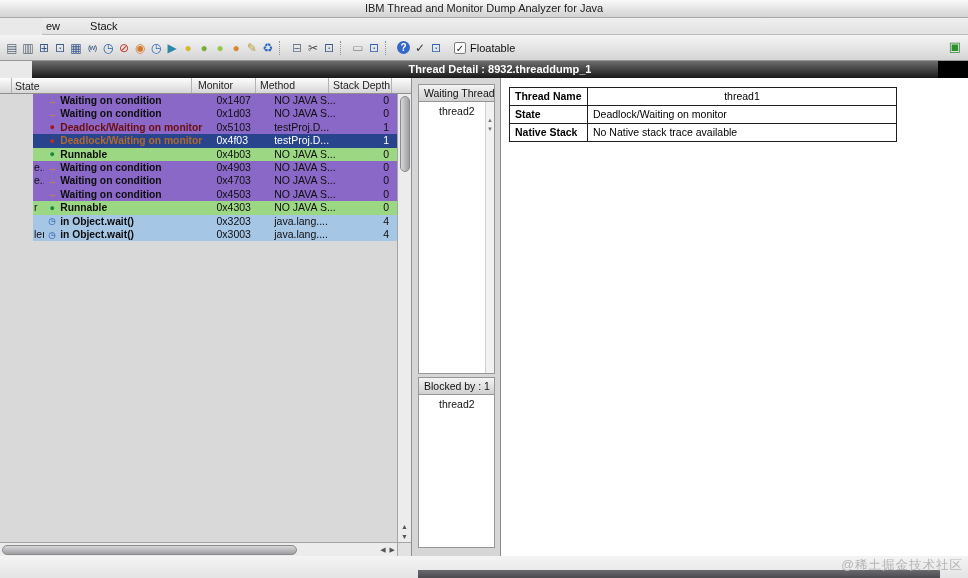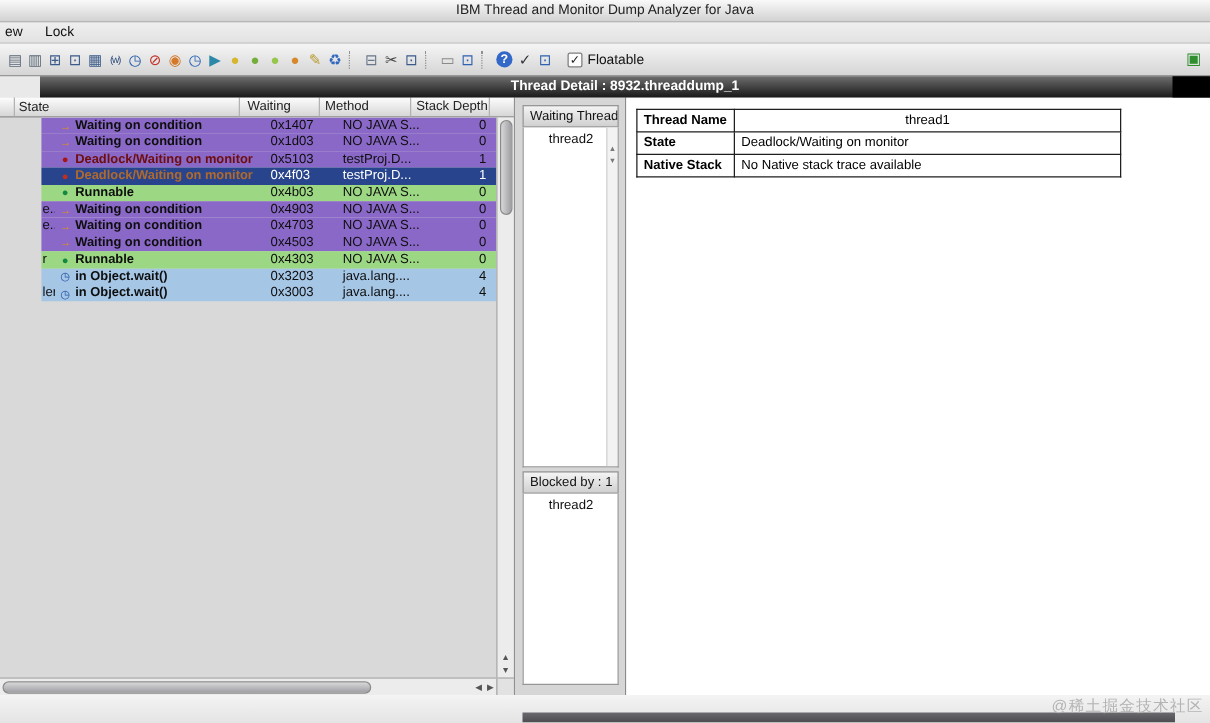--- a/index.html
+++ b/index.html
@@ -6,21 +6,21 @@
   html,body { width: 968px; height: 578px; overflow: hidden; }
   body { font-family: "Liberation Sans", "DejaVu Sans", sans-serif; background:#e9e9e9; }
   .window { width: 968px; height: 578px; position: relative; display:flex; flex-direction:column; }
 
   
   .titlebar { height:18px; background:linear-gradient(#f9f9f9,#d2d2d2); border-bottom:1px solid #a8a8a8;
     text-align:center; font-size:11px; line-height:17px; color:#222; }
 
   
   .menubar { height:17px; background:linear-gradient(#efefef,#e2e2e2); border-bottom:1px solid #bdbdbd;
-    display:flex; align-items:center; gap:18px; padding-left:4px; font-size:11px; color:#111; }
+    display:flex; align-items:center; gap:30px; padding-left:4px; font-size:11px; color:#111;margin-left:42px; }
 
   
   .toolbar { height:26px; background:linear-gradient(#f5f5f5,#d5d5d5); border-bottom:1px solid #979797;
     display:flex; align-items:center; padding:0 4px; position:relative; }
   .toolbar-icons { display:flex; align-items:center; }
   .tool { width:16px; height:17px; display:inline-flex; align-items:center; justify-content:center;
     font-size:12px; cursor:default; }
   .tool.small { font-size:8px; letter-spacing:-1px; }
   .tool.badge { width:13px; height:13px; border-radius:50%; background:#3468c8; font-size:10px;
     font-weight:bold; margin:0 2px; }
@@ -116,21 +116,21 @@
 
 <div class="window">
 
   <div class="titlebar">
     <span>IBM Thread and Monitor Dump Analyzer for Java</span>
   </div>
 
   <div class="menubar">
 
   <span>ew</span>
-      <span>Lock</span>
+      <span>Stack</span>
     </div>
 
   <div class="toolbar">
     <div class="toolbar-icons">
 
     <span class="tool icon" style="color: rgb(90, 104, 120);">▤</span>
         <span class="tool icon" style="color: rgb(90, 104, 120);">▥</span>
         <span class="tool icon" style="color: rgb(58, 90, 138);">⊞</span>
         <span class="tool icon" style="color: rgb(58, 90, 138);">⊡</span>
         <span class="tool icon" style="color: rgb(58, 90, 138);">▦</span>
@@ -169,21 +169,21 @@
     <span>Thread Detail : 8932.threaddump_1</span>
     <span class="header-cap"></span>
   </div>
 
   <div class="content">
 
     <div class="left-panel">
       <div class="table-header">
         <span class="th c-name"></span>
         <span class="th c-state">State</span>
-        <span class="th c-native">Waiting</span>
+        <span class="th c-native">Monitor</span>
         <span class="th c-method">Method</span>
         <span class="th c-depth">Stack Depth</span>
       </div>
       <div class="lp-body">
         <div class="table-body">
 
         <div class="trow waiting">
               <span class="cell c-name"></span>
               <span class="cell c-state">
                 <span class="state-icon"></span>

